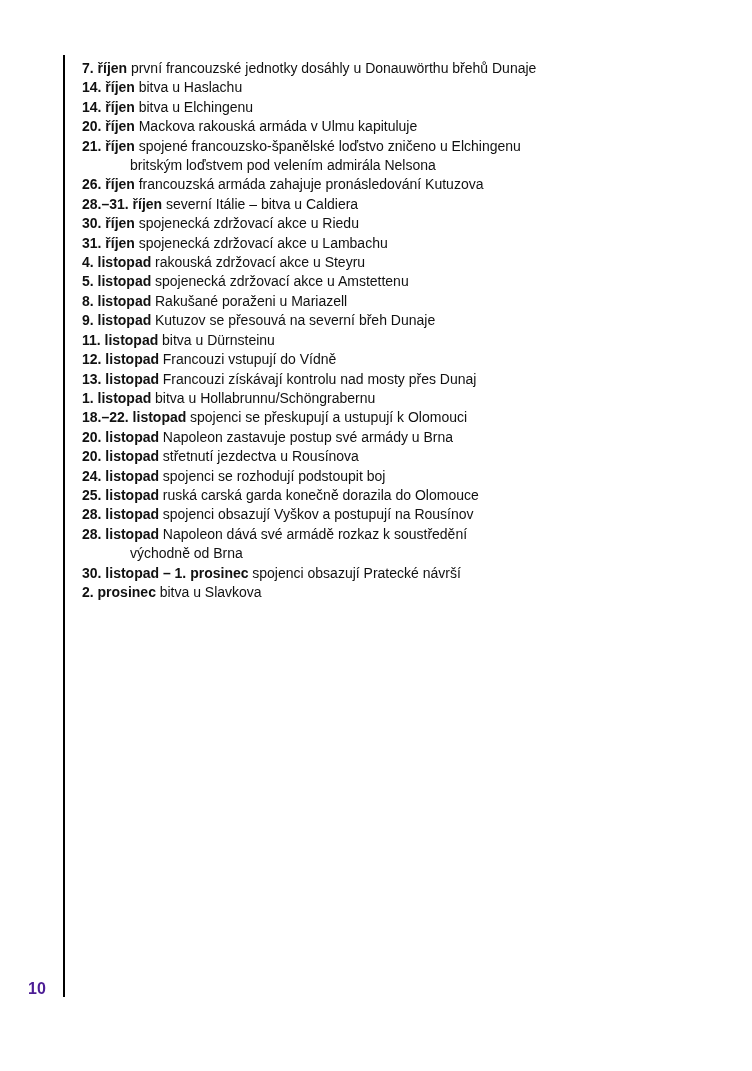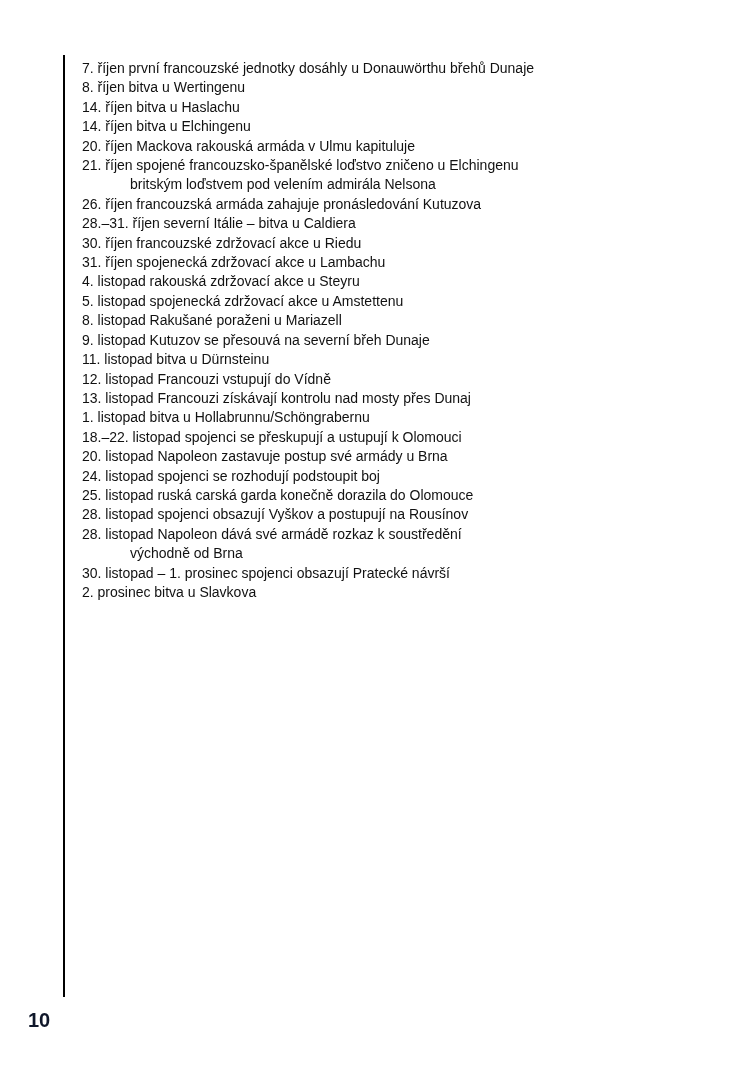--- a/index.html
+++ b/index.html
@@ -28,50 +28,47 @@
     position: absolute;
     left: 82px;
     top: 59px;
     width: 640px;
   }
   .entry {
     font-size: 14px;
     line-height: 19.4px;
   }
   .entry .date {
-    font-weight: normal;
+    font-weight: bold;
     margin-right: 0.27em;
   }
   .entry .cont {
     padding-left: 48px;
   }
   .page-number {
     position: absolute;
     left: 28px;
-    top: 1012px;
-    font-size: 20px;
+    top: 981px;
+    font-size: 16px;
     line-height: 16px;
     font-weight: bold;
-    color: #0f172a;
+    color: #4c1d95;
   }
 </style>
 </head>
 <body>
 
 <div class="page">
   <div class="margin-rule"></div>
 
   <div class="timeline">
   <div class="entry">
     <span class="date">7. říjen</span><span class="desc">první francouzské jednotky dosáhly u Donauwörthu břehů Dunaje</span>
   </div>
 
-  <div class="entry">
-    <span class="date">8. říjen</span><span class="desc">bitva u Wertingenu</span>
-  </div>
 
   <div class="entry">
     <span class="date">14. říjen</span><span class="desc">bitva u Haslachu</span>
   </div>
 
   <div class="entry">
     <span class="date">14. říjen</span><span class="desc">bitva u Elchingenu</span>
   </div>
 
   <div class="entry">
@@ -84,21 +81,21 @@
 
   <div class="entry">
     <span class="date">26. říjen</span><span class="desc">francouzská armáda zahajuje pronásledování Kutuzova</span>
   </div>
 
   <div class="entry">
     <span class="date">28.–31. říjen</span><span class="desc">severní Itálie – bitva u Caldiera</span>
   </div>
 
   <div class="entry">
-    <span class="date">30. říjen</span><span class="desc">francouzské zdržovací akce u Riedu</span>
+    <span class="date">30. říjen</span><span class="desc">spojenecká zdržovací akce u Riedu</span>
   </div>
 
   <div class="entry">
     <span class="date">31. říjen</span><span class="desc">spojenecká zdržovací akce u Lambachu</span>
   </div>
 
   <div class="entry">
     <span class="date">4. listopad</span><span class="desc">rakouská zdržovací akce u Steyru</span>
   </div>
 
@@ -131,20 +128,23 @@
   </div>
 
   <div class="entry">
     <span class="date">18.–22. listopad</span><span class="desc">spojenci se přeskupují a ustupují k Olomouci</span>
   </div>
 
   <div class="entry">
     <span class="date">20. listopad</span><span class="desc">Napoleon zastavuje postup své armády u Brna</span>
   </div>
 
+  <div class="entry">
+    <span class="date">20. listopad</span><span class="desc">střetnutí jezdectva u Rousínova</span>
+  </div>
 
   <div class="entry">
     <span class="date">24. listopad</span><span class="desc">spojenci se rozhodují podstoupit boj</span>
   </div>
 
   <div class="entry">
     <span class="date">25. listopad</span><span class="desc">ruská carská garda konečně dorazila do Olomouce</span>
   </div>
 
   <div class="entry">

